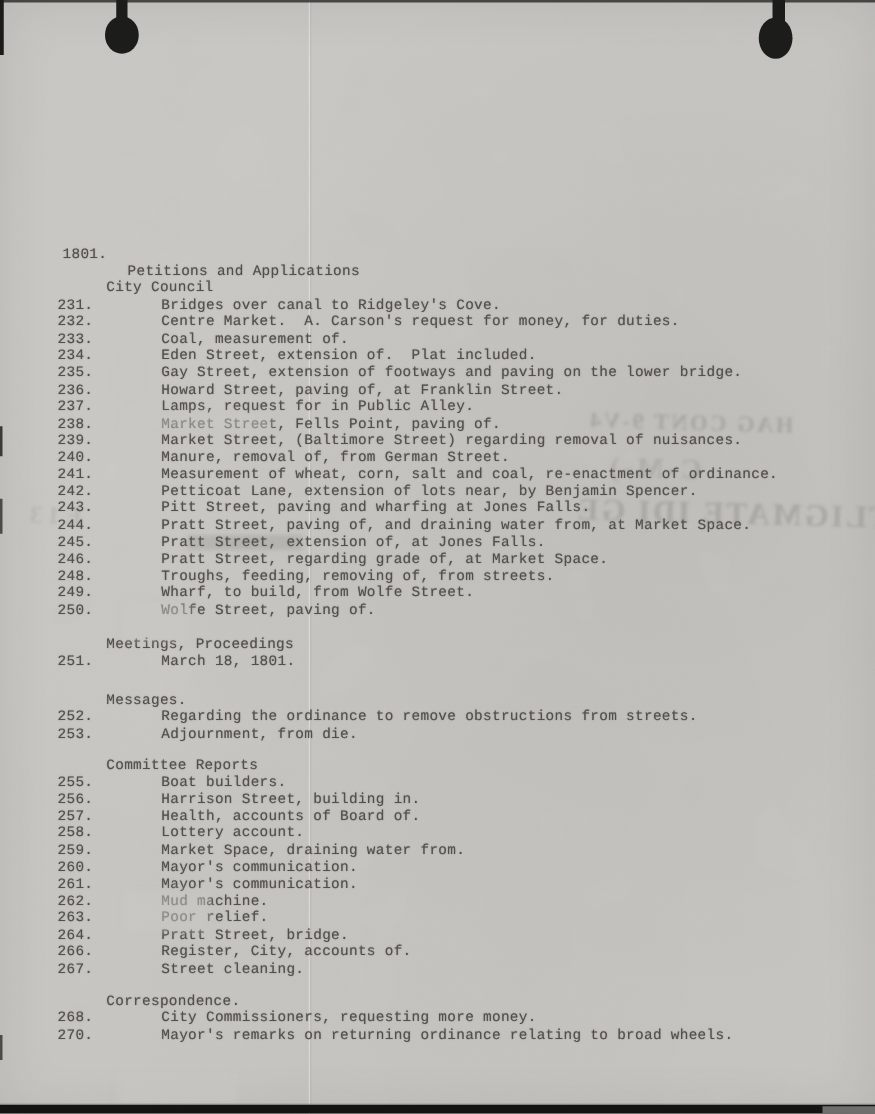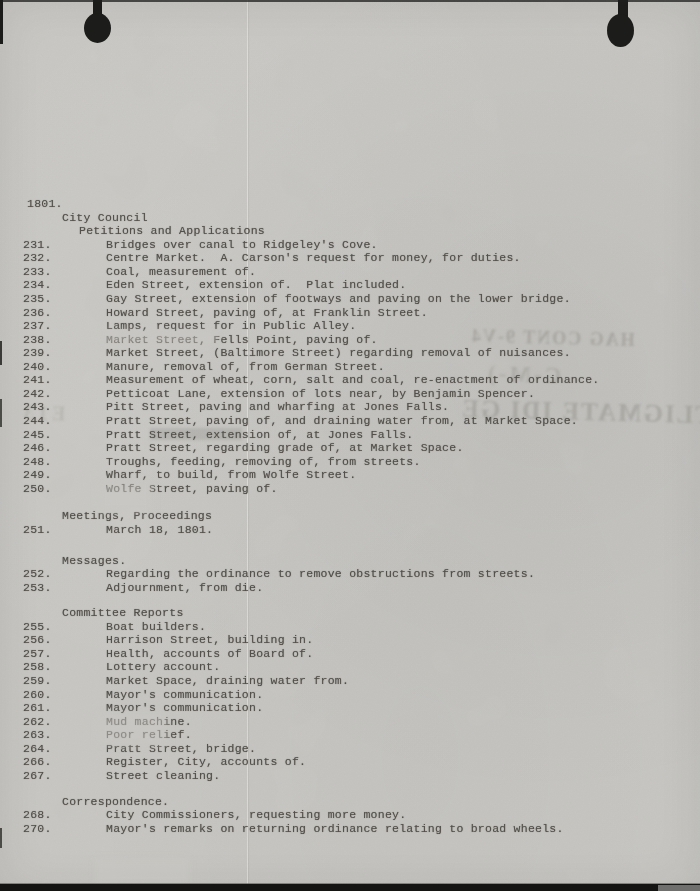--- a/index.html
+++ b/index.html
@@ -25,21 +25,21 @@
   .bottom-bar{position:absolute;top:884px;left:0;width:700px;height:7px;background:#141412;z-index:5;box-shadow:0 -1px 0 rgba(90,90,88,0.6);}
   .bottom-bar-right{position:absolute;top:885px;left:658px;width:42px;height:6px;background:#6f6f6d;z-index:6;}
   .punch{position:absolute;z-index:4;}
   .punch .stem{position:absolute;background:#1c1c1a;}
   .punch .hole{position:absolute;background:#1c1c1a;border-radius:50%;}
   .punch-left .stem{left:93px;top:0;width:9px;height:17px;}
   .punch-left .hole{left:84px;top:13px;width:27px;height:30px;}
   .punch-right .stem{left:618px;top:0;width:10px;height:19px;}
   .punch-right .hole{left:607px;top:14px;width:27px;height:33px;}
   .crease{position:absolute;top:0;left:247px;width:1px;height:891px;background:rgba(255,255,255,0.38);box-shadow:1px 0 1px rgba(0,0,0,0.05);z-index:2;}
-  .content{position:absolute;top:0;left:0;width:552px;padding-top:197px;z-index:4;}
+  .content{position:absolute;top:0;left:0;width:552px;padding-top:197px;z-index:4;padding-left:23px;}
   .line{
     white-space:pre;
     line-height:13.57px;
     font-size:11.5px;
     letter-spacing:0.25px;
     color:#53504b;
     text-shadow:0 0 1px rgba(80,76,70,0.6);
   }
   .year{padding-left:27px;}
   .h1{padding-left:62px;}
@@ -74,22 +74,22 @@
 
   <div class="ghost ghost-1">HAG CONT 9-V4</div>
   <div class="ghost ghost-2">C-M-)</div>
   <div class="ghost ghost-3">TLIGMATE IDI GE</div>
   <div class="ghost ghost-4">E13</div>
 
   <div class="crease"></div>
 
   <div class="content">
       <div class="line year">1801.</div>
+      <div class="line h2">Petitions and Applications</div>
       <div class="line h1">City Council</div>
-      <div class="line h2">Petitions and Applications</div>
       <div class="line item"><span class="num">231.</span><span class="txt">Bridges over canal to Ridgeley's Cove.</span></div>
       <div class="line item"><span class="num">232.</span><span class="txt">Centre Market.  A. Carson's request for money, for duties.</span></div>
       <div class="line item"><span class="num">233.</span><span class="txt">Coal, measurement of.</span></div>
       <div class="line item"><span class="num">234.</span><span class="txt">Eden Street, extension of.  Plat included.</span></div>
       <div class="line item"><span class="num">235.</span><span class="txt">Gay Street, extension of footways and paving on the lower bridge.</span></div>
       <div class="line item"><span class="num">236.</span><span class="txt">Howard Street, paving of, at Franklin Street.</span></div>
       <div class="line item"><span class="num">237.</span><span class="txt">Lamps, request for in Public Alley.</span></div>
       <div class="line item"><span class="num">238.</span><span class="txt">Market Street, Fells Point, paving of.</span></div>
       <div class="line item"><span class="num">239.</span><span class="txt">Market Street, (Baltimore Street) regarding removal of nuisances.</span></div>
       <div class="line item"><span class="num">240.</span><span class="txt">Manure, removal of, from German Street.</span></div>

